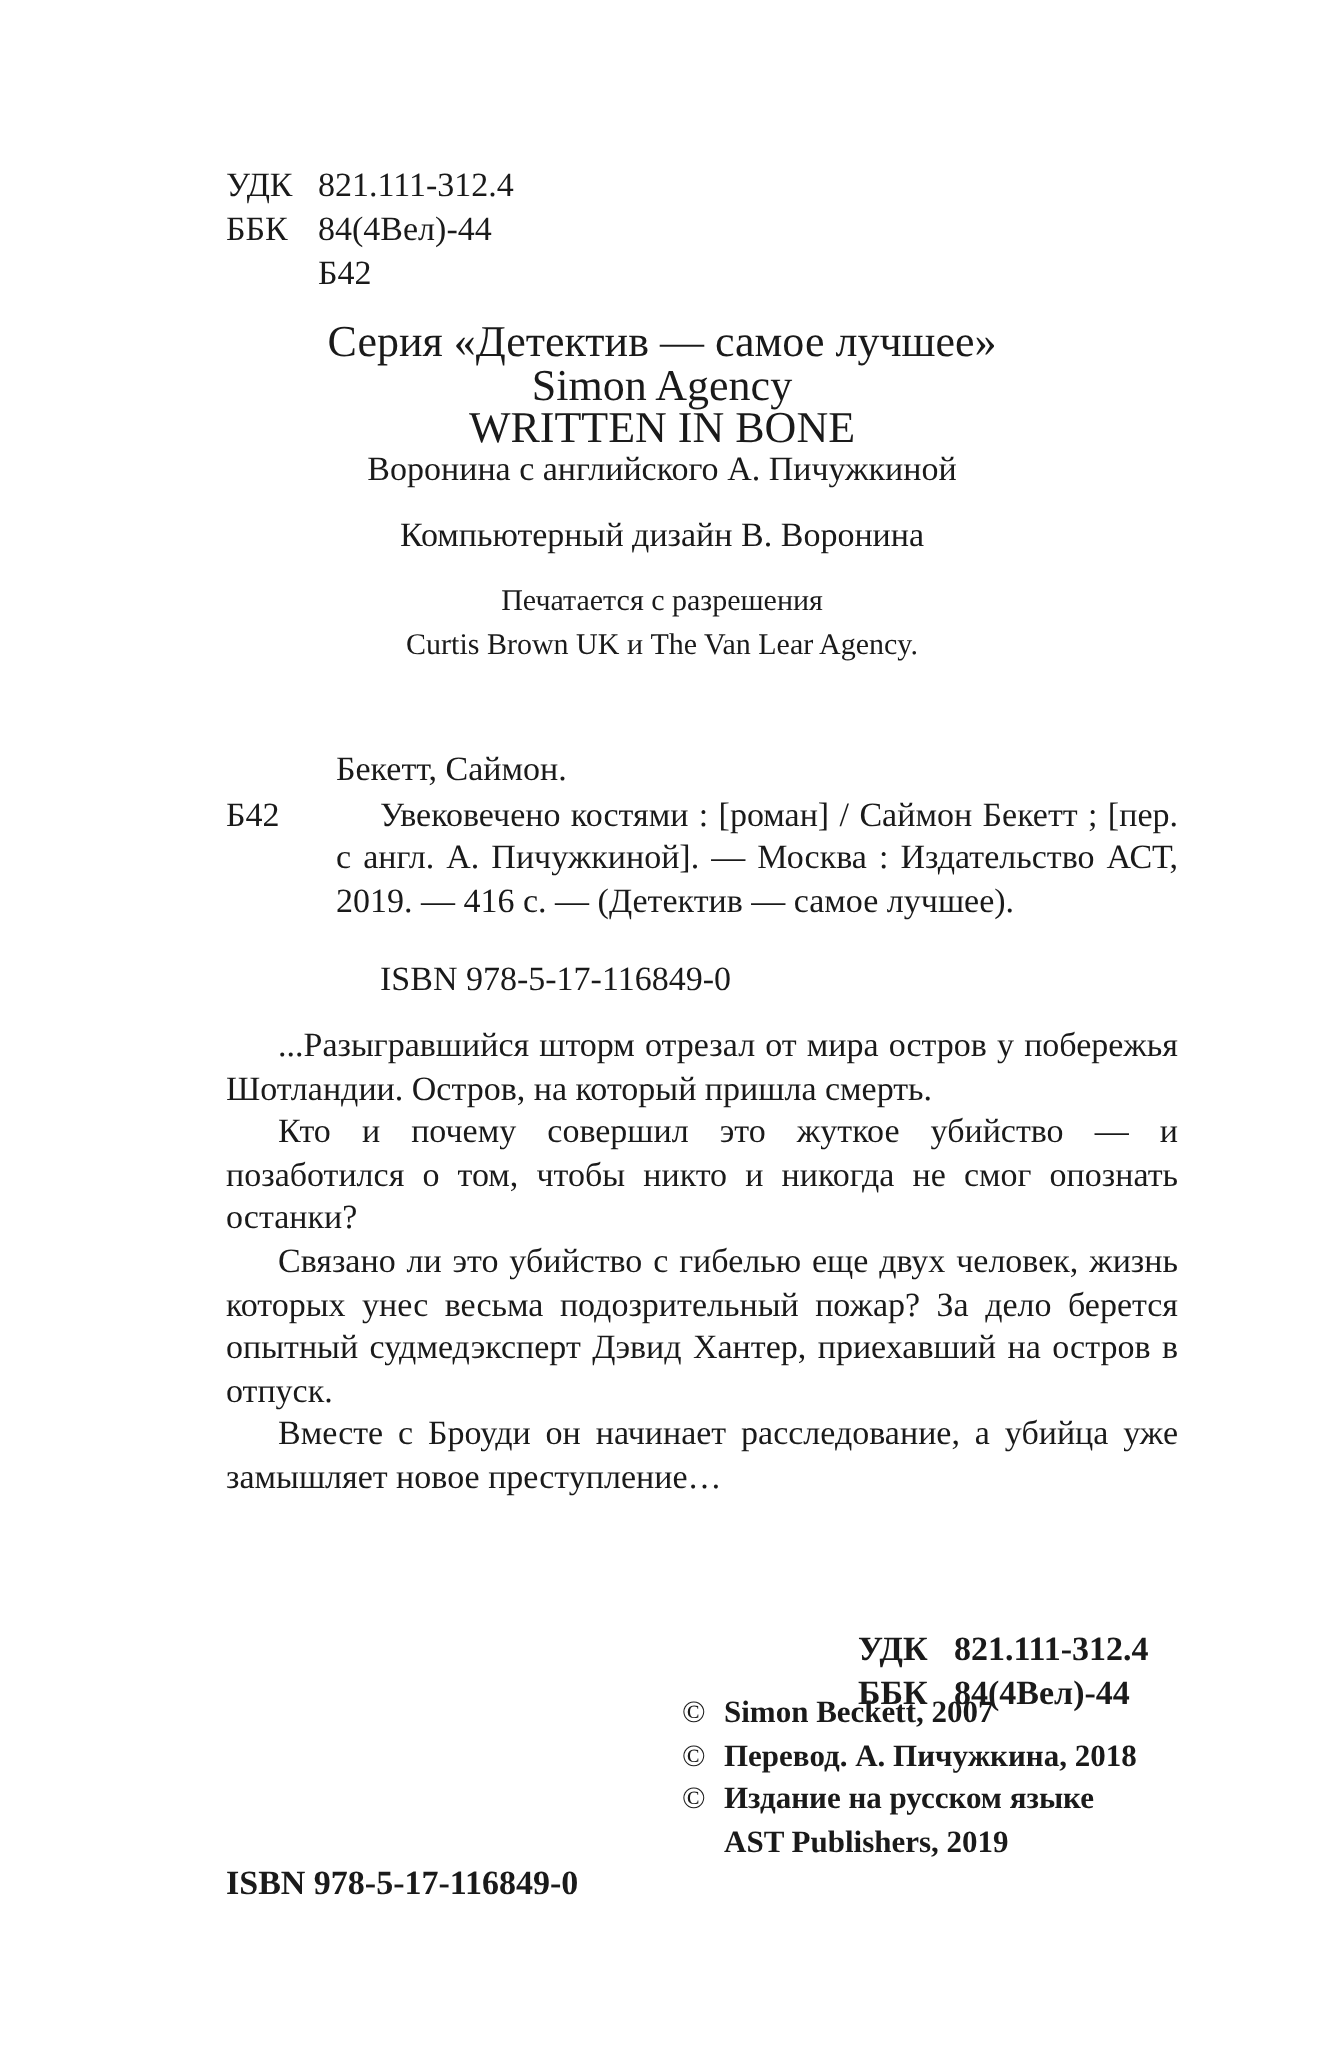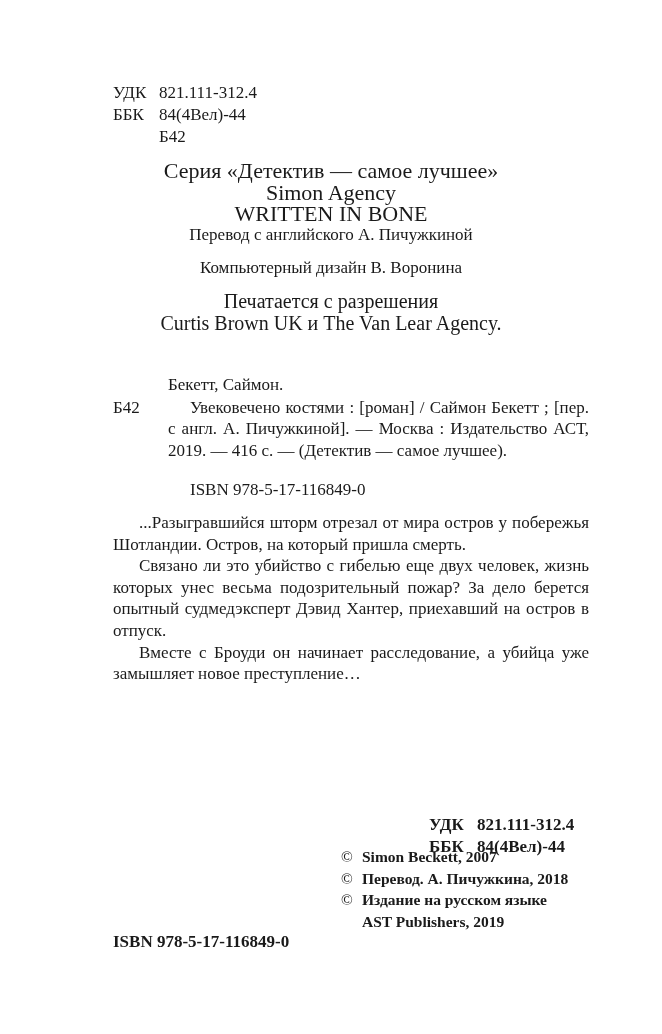--- a/index.html
+++ b/index.html
@@ -58,21 +58,21 @@
     font-size: 17px;
     line-height: 21px;
   }
   .designer {
     top: 253px;
     font-size: 17px;
     line-height: 21px;
   }
   .permission {
     top: 287px;
-    font-size: 20px;
+    font-size: 15px;
     line-height: 21.5px;
   }
   .permission .line { display: block; white-space: nowrap; }
   .ital { }
 
   
   .bib {
     left: 113px;
     top: 370px;
     width: 476px;
@@ -181,21 +181,21 @@
     </span>
   </div>
 
   <div class="blk centered series-block">
     <span class="line">Серия «Детектив — самое лучшее»</span>
     <span class="line">Simon Agency</span>
     <span class="line">WRITTEN IN BONE</span>
   </div>
 
   <div class="blk centered translator">
-    <span>Перевод с английского </span><span class="ital">А. Пичужкиной</span>
+    <span>Воронина с английского </span><span class="ital">А. Пичужкиной</span>
   </div>
 
   <div class="blk centered designer">
     <span>Компьютерный дизайн </span><span class="ital">В. Воронина</span>
   </div>
 
   <div class="blk centered permission">
     <span class="line">Печатается с разрешения</span>
     <span class="line">Curtis Brown UK и The Van Lear Agency.</span>
   </div>
@@ -204,20 +204,21 @@
     <span class="bib-author">Бекетт, Саймон.</span>
     <span class="bib-body">
       <span class="bib-code">Б42</span>
       <span class="bib-text">Увековечено костями : [роман] / Саймон Бекетт ; [пер. с англ. А. Пичужкиной]. — Москва : Издательство АСТ, 2019. — 416 с.  — (Детектив — самое лучшее).</span>
     </span>
     <span class="bib-isbn">ISBN 978-5-17-116849-0</span>
   </div>
 
   <div class="blk annot">
     <p>...Разыгравшийся шторм отрезал от мира остров у побережья Шотландии. Остров, на который пришла смерть.</p>
+    <p>Кто и почему совершил это жуткое убийство — и позаботился о том, чтобы никто и никогда не смог опознать останки?</p>
     <p>Связано ли это убийство с гибелью еще двух человек, жизнь которых унес весьма подозрительный пожар? За дело берется опытный судмедэксперт Дэвид Хантер, приехавший на остров в отпуск.</p>
     <p>Вместе с Броуди он начинает расследование, а убийца уже замышляет новое преступление…</p>
   </div>
 
   <div class="blk classif-bottom">
     <span class="row">
       <span class="lbl">УДК</span><span class="val">821.111-312.4</span>
     </span>
     <span class="row">
       <span class="lbl">ББК</span><span class="val">84(4Вел)-44</span>

